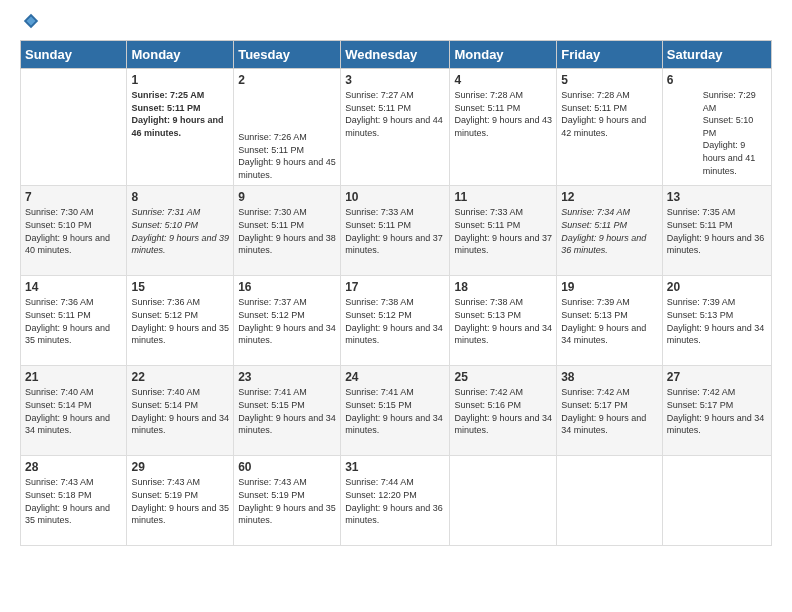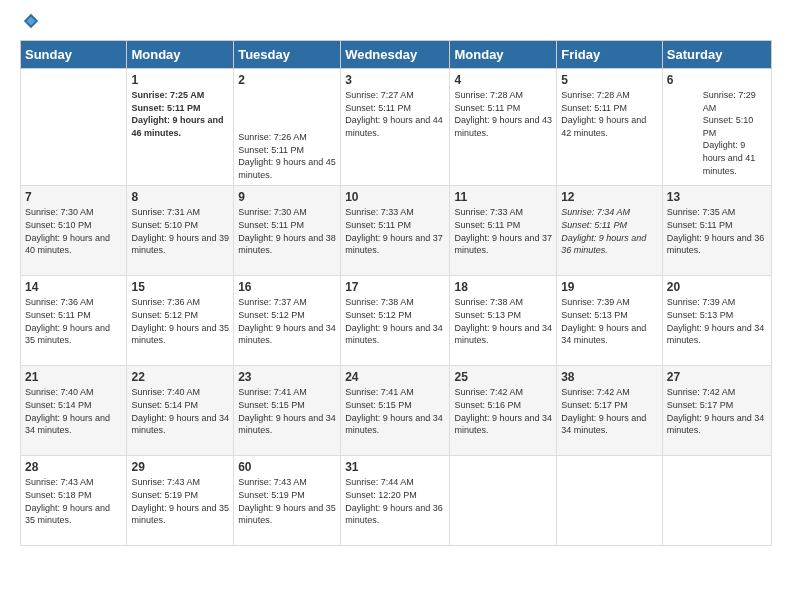--- a/index.html
+++ b/index.html
@@ -184,21 +184,21 @@
         </tr>
         <tr>
           <td>
             <span class="day-num">7</span>
             <div class="day-info" style="white-space: pre-line;">Sunrise: 7:30 AM
 Sunset: 5:10 PM
 Daylight: 9 hours and 40 minutes.</div>
           </td>
           <td>
             <span class="day-num">8</span>
-            <div class="day-info" style="white-space: pre-line;">Sunrise: 7:31 AM
+            <div class="day-info" style="white-space: pre-line; font-style: italic;">Sunrise: 7:31 AM
 Sunset: 5:10 PM
 Daylight: 9 hours and 39 minutes.</div>
           </td>
           <td>
             <span class="day-num">9</span>
             <div class="day-info" style="white-space: pre-line;">Sunrise: 7:30 AM
 Sunset: 5:11 PM
 Daylight: 9 hours and 38 minutes.</div>
           </td>
           <td>

